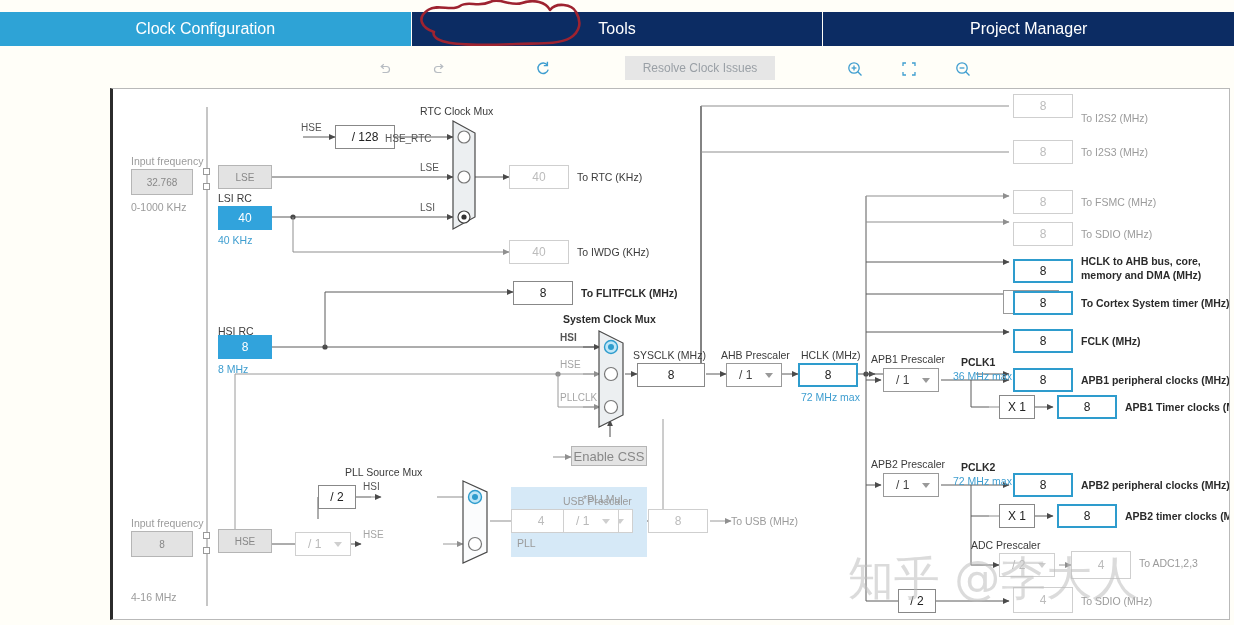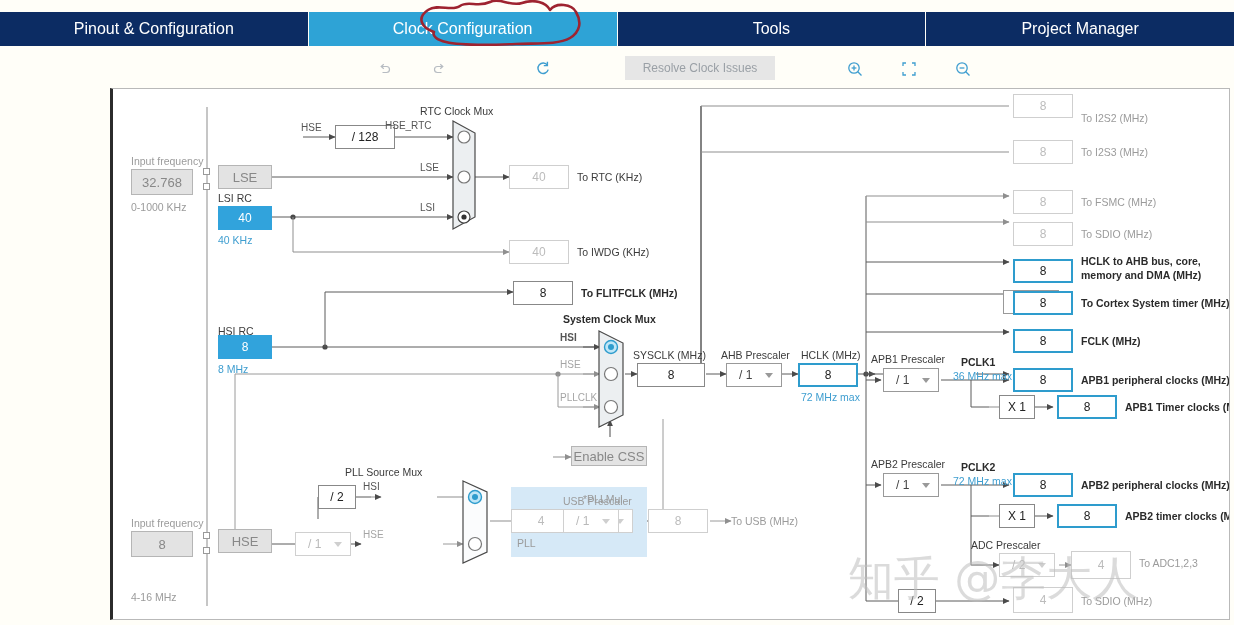--- a/index.html
+++ b/index.html
@@ -72,21 +72,21 @@
   .lbl.wire-grey{color:#a5a5a5;font-size:10px;}
 
   .box{
     position:absolute;box-sizing:border-box;
     border:1px solid #888;background:#fff;
     display:flex;align-items:center;justify-content:center;
     font-size:12px;color:#222;
   }
   .box.dis{border-color:#cfcfcf;color:#bcbcbc;}
   .box.hl{border:2px solid #2e9ccd;color:#222;}
-  .box.grey{background:#e3e3e3;border:1px solid #b5b5b5;color:#888;font-size:13px;}
+  .box.grey{background:#e3e3e3;border:1px solid #b5b5b5;color:#888;font-size:10px;}
   .box.cyan{background:#31a3dc;border:none;color:#ffffff;font-size:12px;}
   .sel{
     position:absolute;box-sizing:border-box;
     border:1px solid #999;background:#fff;
     font-size:12px;color:#444;
     display:flex;align-items:center;
     padding-left:12px;
   }
   .sel.dis{border-color:#d0d0d0;color:#b9b9b9;}
   .sel .car{
@@ -103,23 +103,20 @@
   }
   #watermark{
     position:absolute;left:0;top:0;width:1120px;height:532px;
     pointer-events:none;
   }
 </style>
 </head>
 <body>
 
 <div id="tabbar">
-  <div class="tab">
-    <span>Pinout &amp; Configuration</span>
-  </div>
   <div class="tab active">
     <span>Clock Configuration</span>
   </div>
   <div class="tab">
     <span>Tools</span>
   </div>
   <div class="tab">
     <span>Project Manager</span>
   </div>
 </div>
@@ -344,21 +341,21 @@
   <div class="pin" style="left:90px;top:443px;"></div>
   <div class="pin" style="left:90px;top:458px;"></div>
   <div class="box grey" style="left:105px;top:440px;width:54px;height:24px;">
     <span>HSE</span>
   </div>
 
   <div class="lbl wire" style="left:188px;top:33px;">HSE</div>
   <div class="box" style="left:222px;top:36px;width:60px;height:24px;">
     <span>/ 128</span>
   </div>
-  <div class="lbl wire" style="left:272px;top:31px;">HSE_RTC</div>
+  <div class="lbl wire" style="left:272px;top:44px;">HSE_RTC</div>
   <div class="lbl wire" style="left:307px;top:73px;">LSE</div>
   <div class="lbl wire" style="left:307px;top:113px;">LSI</div>
 
   <div class="lbl" style="left:307px;top:16px;">RTC Clock Mux</div>
   <svg style="position:absolute;left:338px;top:30px;width:28px;height:112px;" viewBox="0 0 28 112">
     <polygon points="2,2 24,14 24,98 2,110" fill="#eceff1" stroke="#4a4a4a" stroke-width="1.2"></polygon>
     <circle cx="13" cy="18" r="6" fill="#fff" stroke="#777" stroke-width="1.2"></circle>
     <circle cx="13" cy="58" r="6" fill="#fff" stroke="#777" stroke-width="1.2"></circle>
     <circle cx="13" cy="98" r="6" fill="#fff" stroke="#444" stroke-width="1.2"></circle>
     <circle cx="13" cy="98" r="2.6" fill="#333"></circle>

